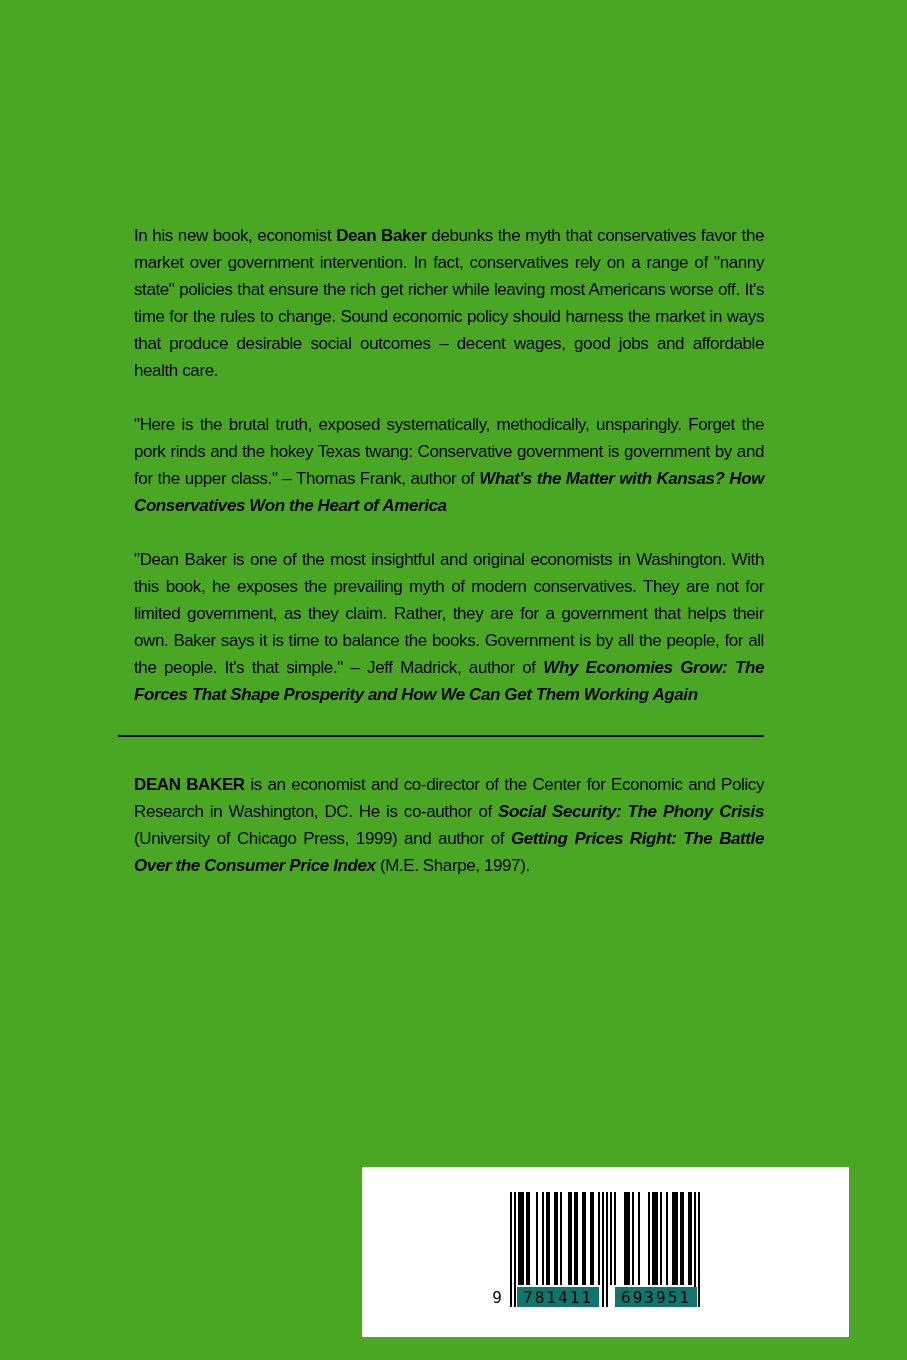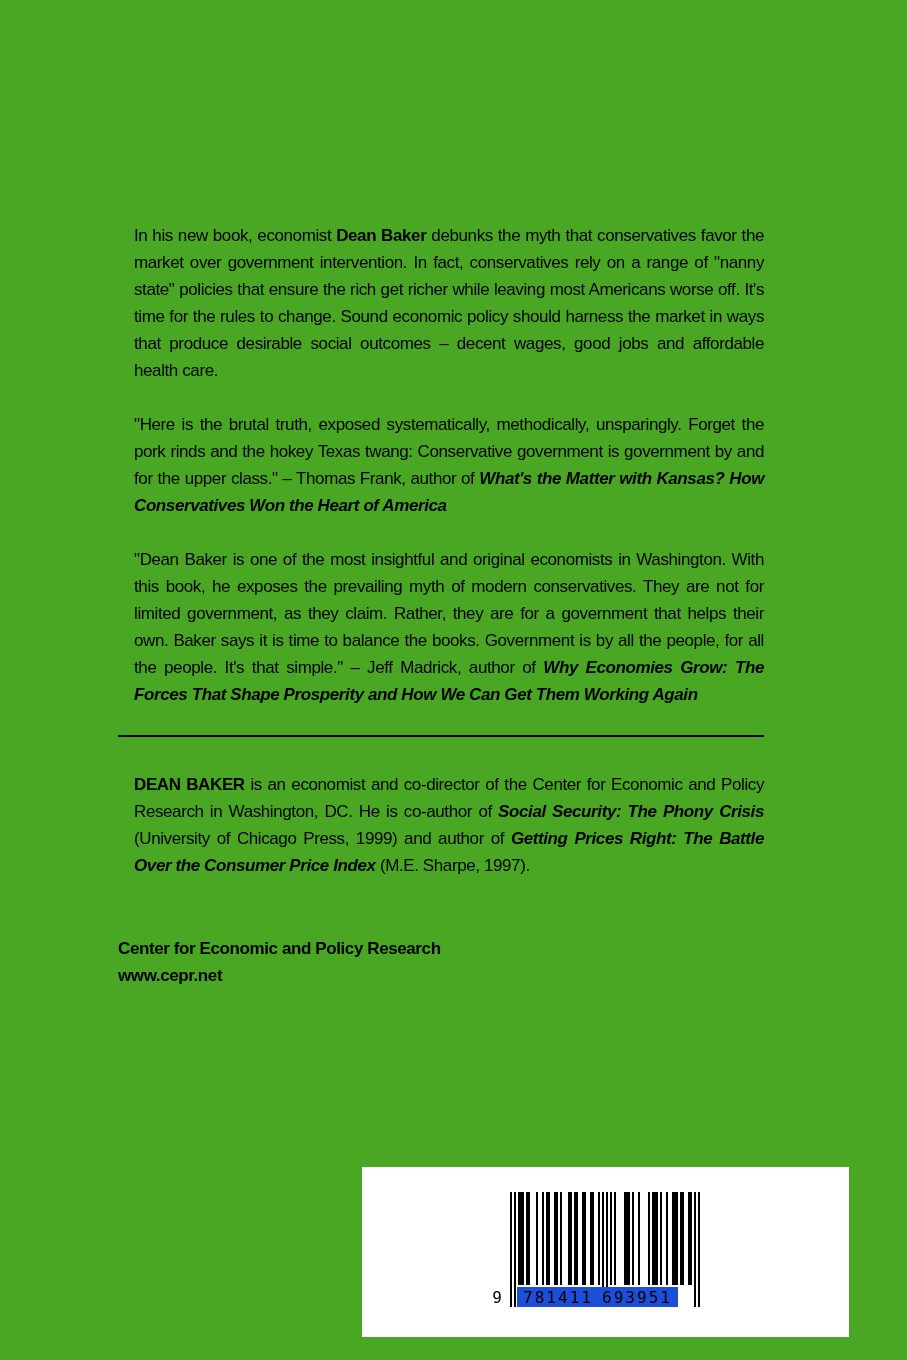--- a/index.html
+++ b/index.html
@@ -35,43 +35,39 @@
   .bars{
     position:relative;display:flex;align-items:flex-start;
     width:190px;height:115px;
   }
   .module{width:2px;height:93px;flex:0 0 2px;}
   .module.guard{height:115px;}
   .module.black{background:#000;}
   .bc-digit{
     position:absolute;bottom:0;height:20px;line-height:21px;
     font-family:"DejaVu Sans Mono",monospace;font-size:16px;color:#000;
-    text-align:center;background:#1d4ed8;
+    text-align:center;background:#0f766e;
   }
   .bc-d9{left:-20px;width:14px;background:transparent;}
   .bc-left{left:7px;width:82px;letter-spacing:2px;}
-  .bc-right{left:86px;width:82px;letter-spacing:2px;text-align:center;}
+  .bc-right{left:105px;width:82px;letter-spacing:2px;text-align:center;}
 </style>
 </head>
 <body style="background: rgb(74, 167, 35); color: rgb(0, 0, 0);">
 
 <div class="text-area">
   <div id="quotes">
       <p><span>In his new book, economist </span><span class="seg-b">Dean Baker</span><span> debunks the myth that conservatives favor the market over government intervention. In fact, conservatives rely on a range of "nanny state" policies that ensure the rich get richer while leaving most Americans worse off. It's time for the rules to change. Sound economic policy should harness the market in ways that produce desirable social outcomes – decent wages, good jobs and affordable health care.</span></p>
       <p><span>"Here is the brutal truth, exposed systematically, methodically, unsparingly. Forget the pork rinds and the hokey Texas twang: Conservative government is government by and for the upper class." – Thomas Frank, author of </span><span class="seg-bi">What's the Matter with Kansas? How Conservatives Won the Heart of America</span></p>
       <p><span>"Dean Baker is one of the most insightful and original economists in Washington. With this book, he exposes the prevailing myth of modern conservatives. They are not for limited government, as they claim. Rather, they are for a government that helps their own. Baker says it is time to balance the books. Government is by all the people, for all the people. It's that simple." – Jeff Madrick, author of </span><span class="seg-bi">Why Economies Grow: The Forces That Shape Prosperity and How We Can Get Them Working Again</span></p>
     </div>
   <hr class="divider">
   <div id="bio">
       <p><span class="seg-b">DEAN BAKER</span><span> is an economist and co-director of the Center for Economic and Policy Research in Washington, DC. He is co-author of </span><span class="seg-bi">Social Security: The Phony Crisis</span><span> (University of Chicago Press, 1999) and author of </span><span class="seg-bi">Getting Prices Right: The Battle Over the Consumer Price Index</span><span> (M.E. Sharpe, 1997).</span></p>
     </div>
-  <div class="publisher">
-    <div>Center for Economic and Policy Research</div>
-    <div>www.cepr.net</div>
-  </div>
 </div>
 
 <div class="barcode-panel">
   <div class="barcode">
     <div class="bars" id="bars">
         <span class="module guard black"></span>
         <span class="module guard"></span>
         <span class="module guard black"></span>
         <span class="module"></span>
         <span class="module black"></span>

